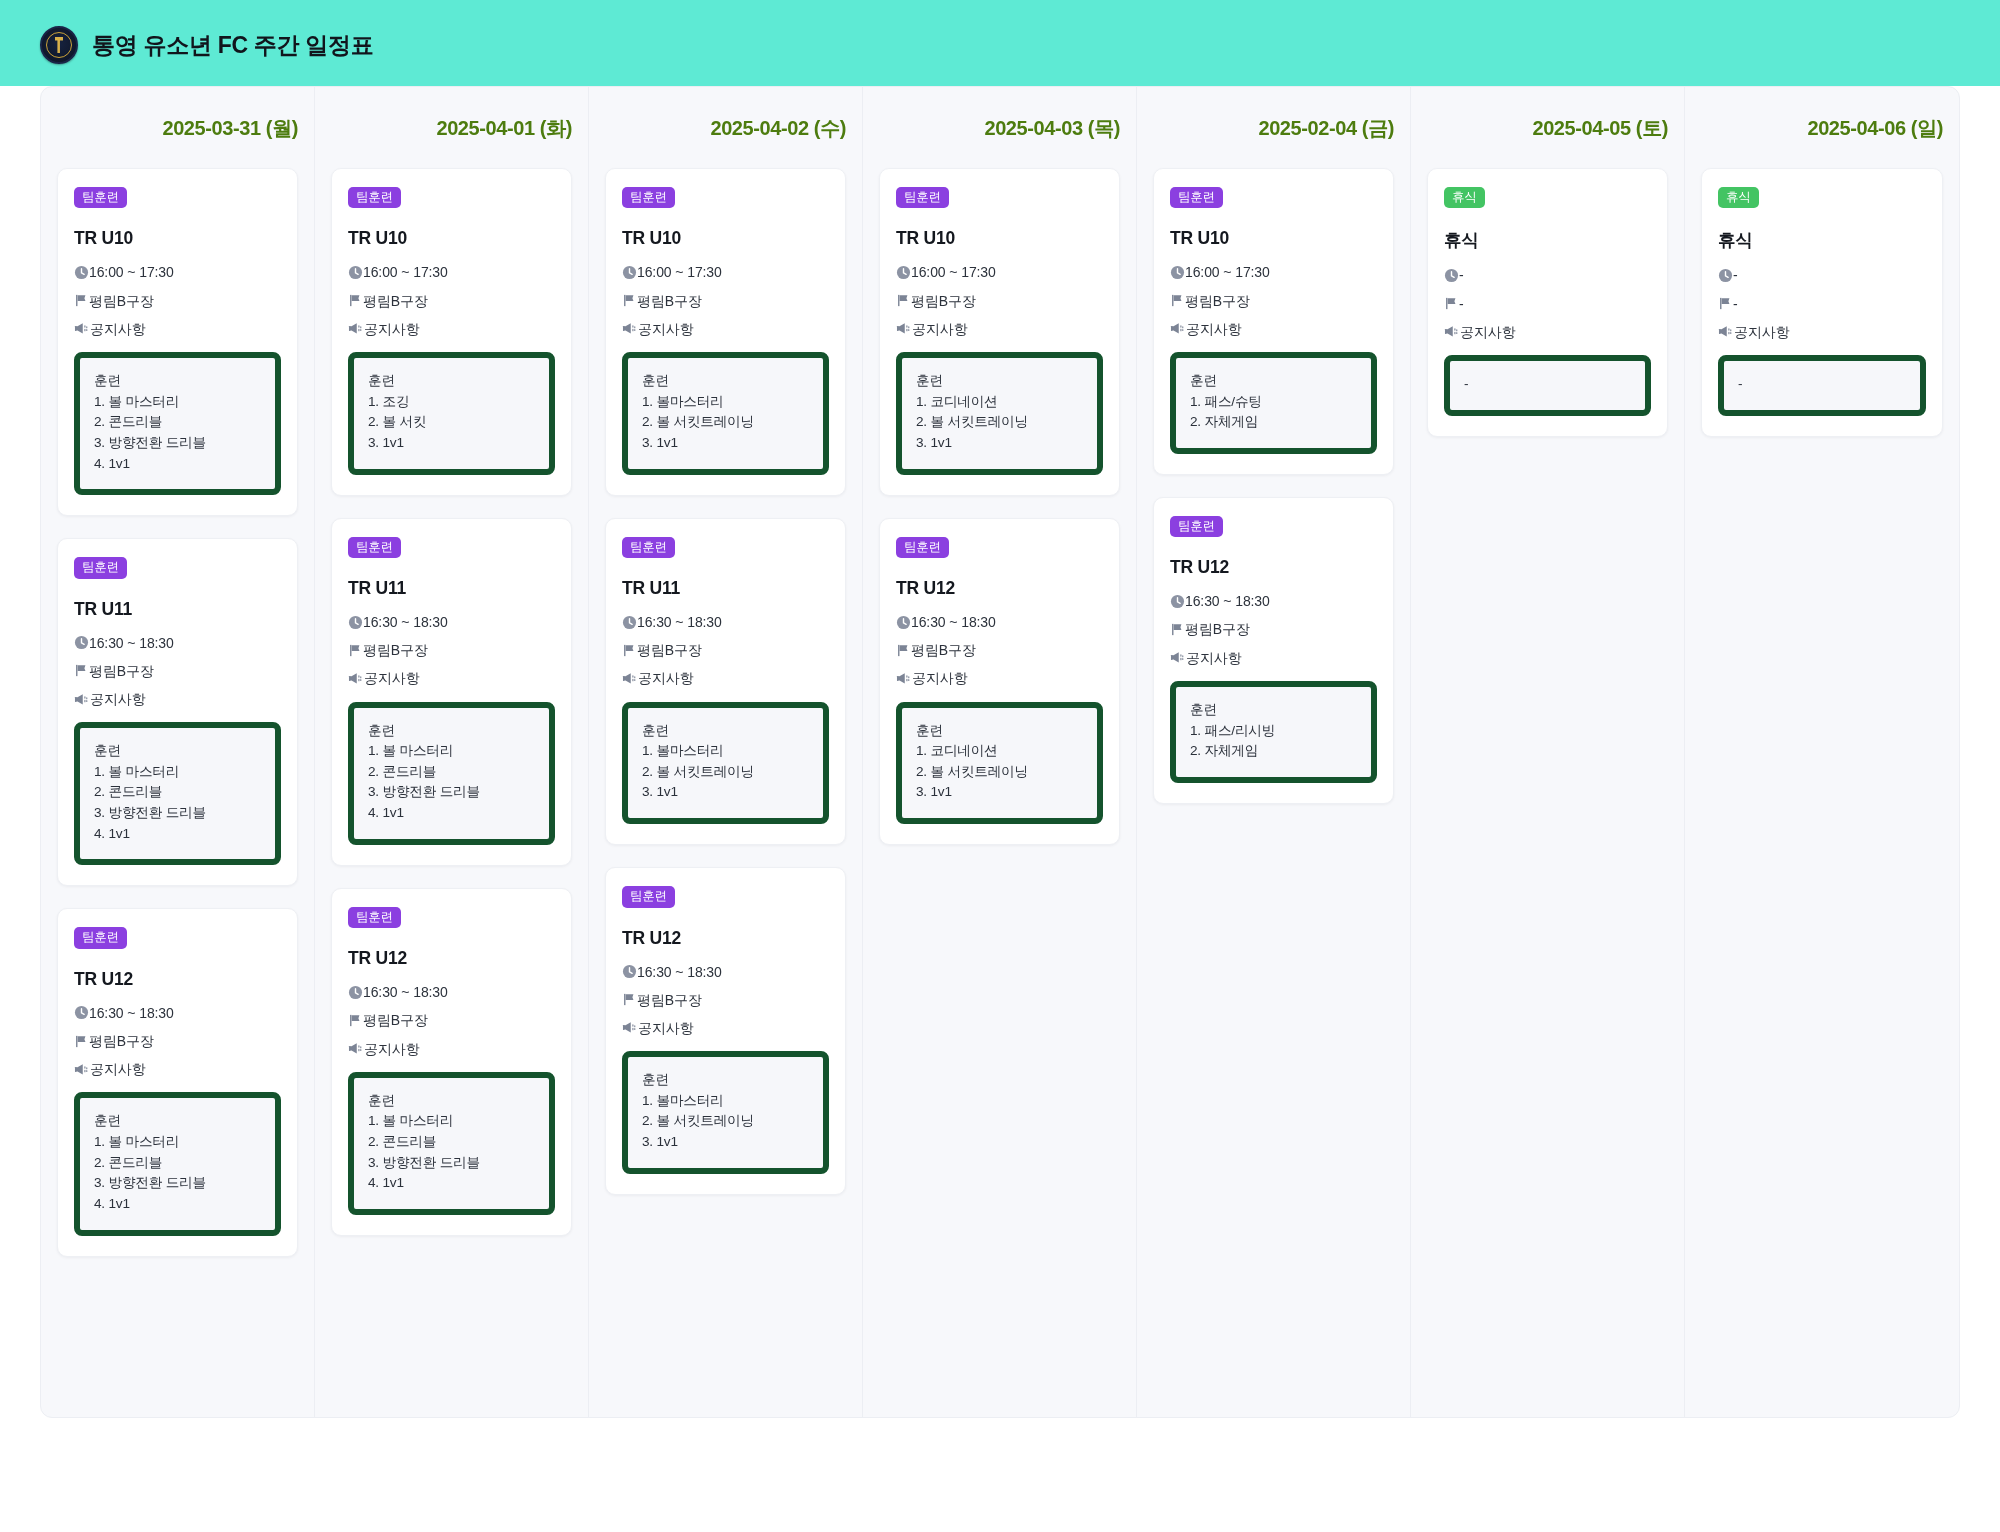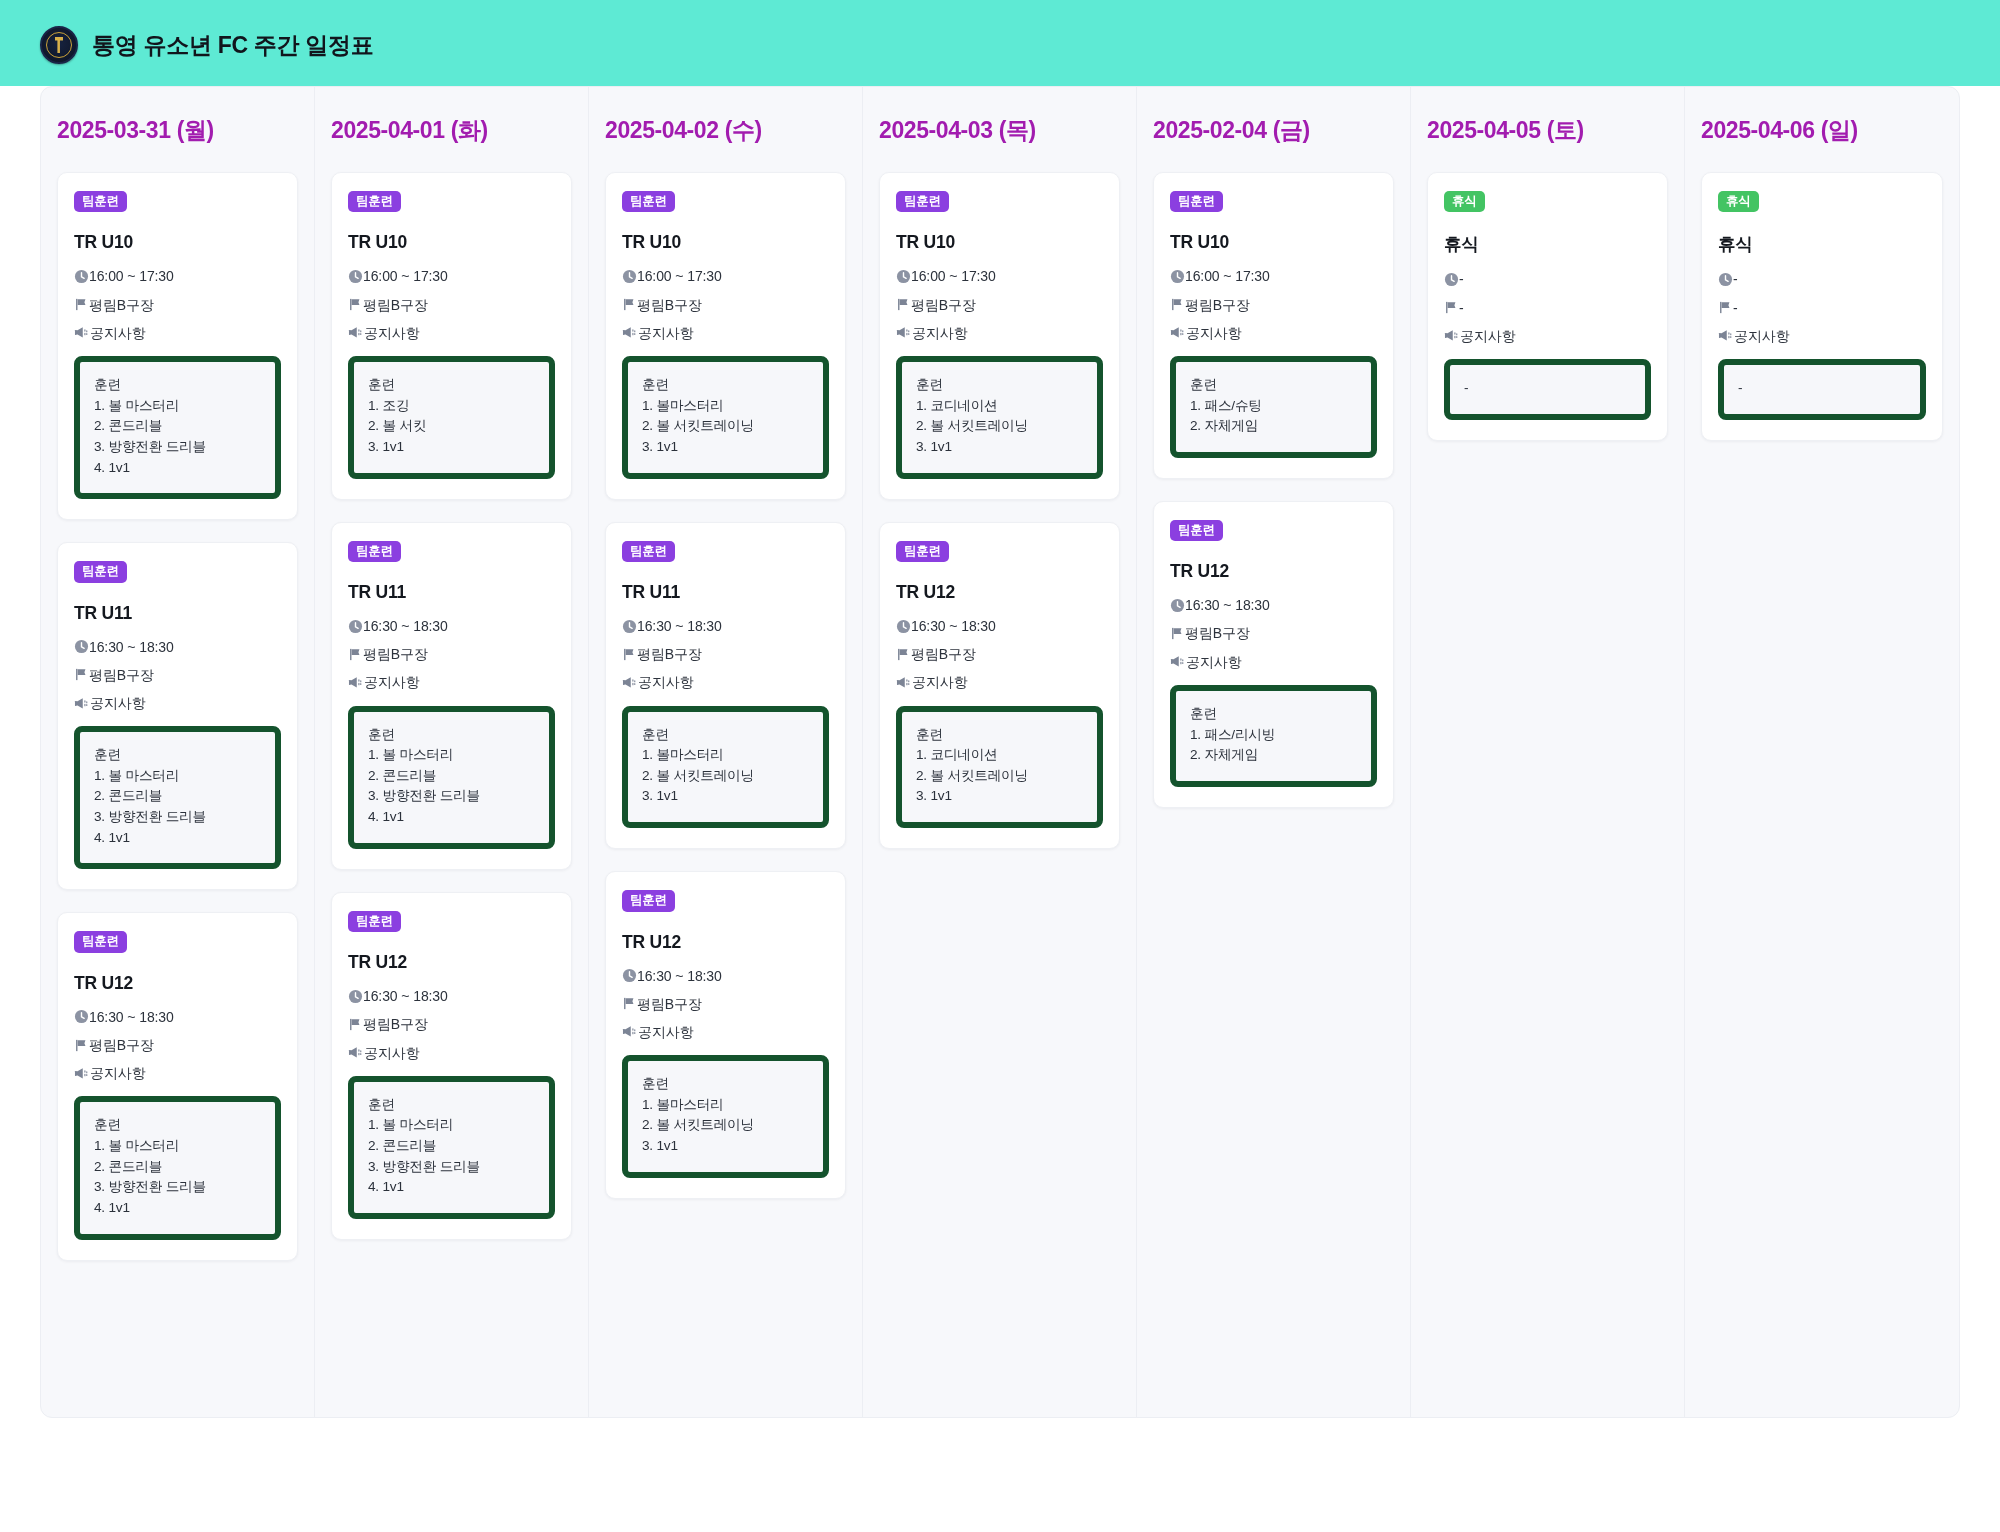--- a/index.html
+++ b/index.html
@@ -64,42 +64,42 @@
     overflow: hidden;
   }
   .day-col {
     padding: 22px 16px 28px 16px;
     border-right: 1px solid #eceef3;
     min-height: 1330px;
   }
   .day-col:last-child { border-right: none; }
 
   .day-head {
-    text-align: left;
-    font-size: 23px;
+    text-align: right;
+    font-size: 20px;
     font-weight: 700;
-    color: #a21caf;
+    color: #4d7c0f;
     letter-spacing: -0.4px;
     margin: 6px 0 26px 0;
     white-space: nowrap;
   }
 
   
   .card {
     background: #ffffff;
     border: 1px solid #eef0f4;
     border-radius: 10px;
     padding: 18px 16px 20px 16px;
     margin-bottom: 22px;
     box-shadow: 0 1px 3px rgba(18,22,33,.05);
   }
   .badge {
     display: inline-block;
     font-size: 12.5px;
-    font-weight: 700;
+    font-weight: 400;
     color: #ffffff;
     border-radius: 5px;
     padding: 3px 8px 4px 8px;
     line-height: 1.15;
     letter-spacing: -0.2px;
   }
   .badge.training { background: #8b3fe0; }
   .badge.rest { background: #43c463; }
 
   .card-title {

